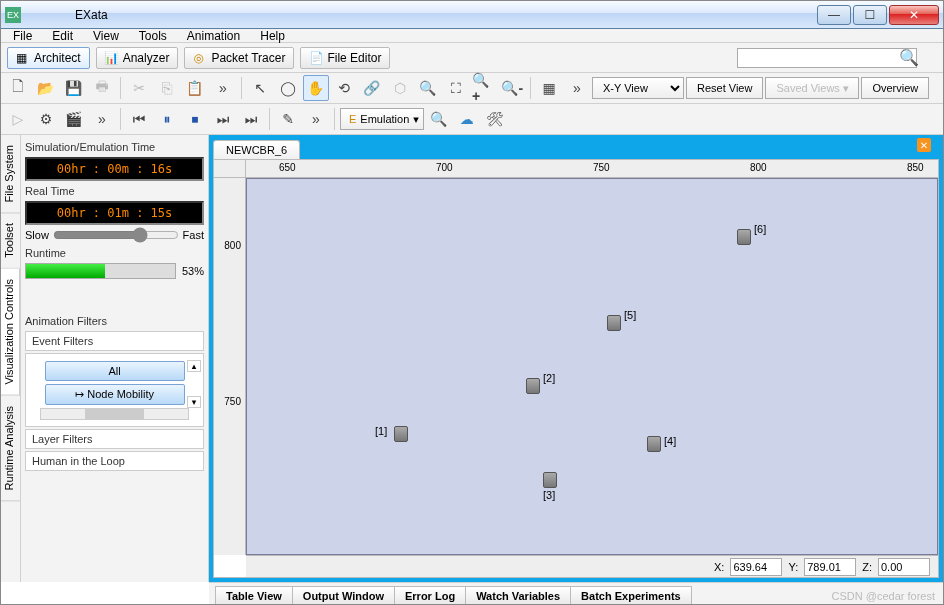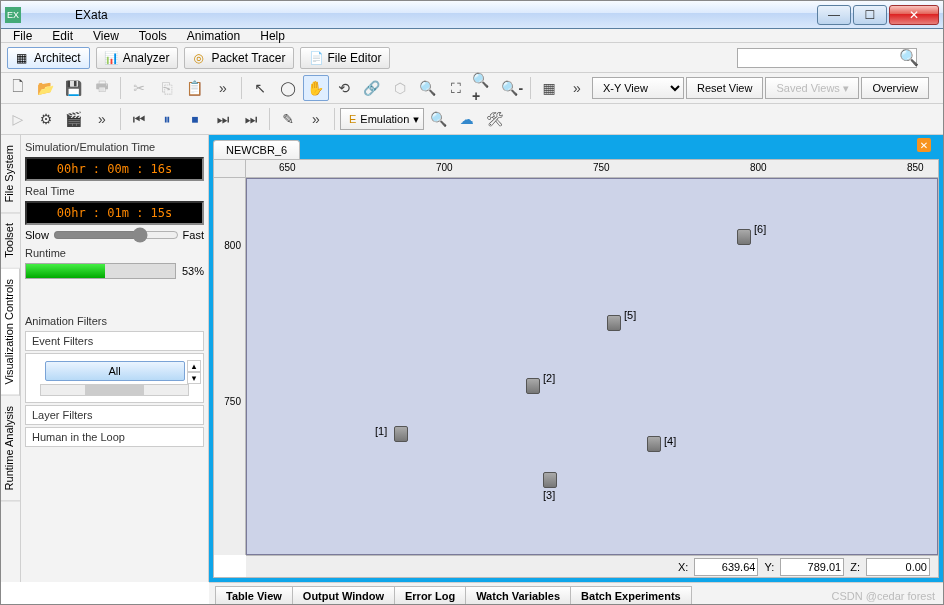--- a/index.html
+++ b/index.html
@@ -55,21 +55,21 @@
 .canvas-wrap{flex:1;margin:0 4px 4px 4px;border:1px solid #bbb;background:#fff;position:relative;display:flex;flex-direction:column;}
 .ruler-corner{position:absolute;left:0;top:0;width:32px;height:18px;background:#eee;border-right:1px solid #bbb;border-bottom:1px solid #bbb;}
 .ruler-top{position:absolute;left:32px;right:0;top:0;height:18px;background:#eee;border-bottom:1px solid #bbb;font-size:9px;}
 .ruler-left{position:absolute;left:0;top:18px;bottom:22px;width:32px;background:#eee;border-right:1px solid #bbb;font-size:9px;}
 .ruler-top span{position:absolute;top:2px;font-size:10px;}
 .ruler-left span{position:absolute;right:4px;font-size:10px;}
 .plot{position:absolute;left:32px;top:18px;right:0;bottom:22px;background:#cdd3e8;border:1px solid #7a7a9a;overflow:hidden;}
 .node{position:absolute;width:14px;height:16px;background:linear-gradient(#aaa,#777);border:1px solid #555;border-radius:2px;}
 .nodelbl{position:absolute;font-size:11px;color:#000;}
 .statusbar{position:absolute;left:32px;right:0;bottom:0;height:22px;background:#eee;border-top:1px solid #bbb;display:flex;align-items:center;justify-content:flex-end;gap:6px;padding:0 8px;font-size:11px;}
-.statusbar input{width:64px;height:18px;font-size:11px;border:1px solid #aaa;text-align:right;padding:0 2px;}
+.statusbar input{width:52px;height:18px;font-size:11px;border:1px solid #aaa;padding:0 2px;}
 
 .bottomtabs{height:26px;background:#f3f3f3;border-top:1px solid #d0d0d0;display:flex;align-items:center;padding:0 6px;gap:0;margin-left:208px;}
 .btab{border:1px solid #bbb;background:linear-gradient(#fff,#e8e8e8);padding:3px 10px;font-size:11px;font-weight:bold;margin-right:-1px;}
 
 .watermark{position:absolute;right:8px;bottom:2px;font-size:11px;color:#bbb;}
 .emulbox{display:flex;align-items:center;border:1px solid #aaa;padding:0 4px 0 8px;height:22px;font-size:11px;background:linear-gradient(#fff,#eee);gap:4px;}
 svg.netlines{position:absolute;inset:0;}
 </style>
 </head>
 <body>
@@ -193,20 +193,21 @@
       <div class="progbar">
           <div class="progfill" style="width:53%"></div>
         </div>
       <span>53%</span>
     </div>
     <div style="height:30px"></div>
     <div class="label">Animation Filters</div>
     <div class="label" style="border:1px solid #ccc;padding:3px 6px;background:#fff">Event Filters</div>
     <div style="border:1px solid #ccc;background:#fff;padding:4px;position:relative">
       <button class="filterbtn">All</button>
+      <button class="filterbtn">↦ <span>Node Mobility</span></button>
       <div style="height:12px;background:#eee;border:1px solid #ccc;margin:2px 10px;position:relative">
           <div style="width:40%;height:100%;background:#ccc;margin-left:30%"></div>
         </div>
       <div style="position:absolute;right:2px;top:6px;bottom:18px;width:14px;display:flex;flex-direction:column;justify-content:space-between">
           <span style="font-size:9px;text-align:center;border:1px solid #ccc">▴</span>
           <span style="font-size:9px;text-align:center;border:1px solid #ccc">▾</span>
         </div>
     </div>
     <div class="label" style="border:1px solid #ccc;padding:3px 6px;background:#fff">Layer Filters</div>
     <div class="label" style="border:1px solid #ccc;padding:3px 6px;background:#fff">Human in the Loop</div>

